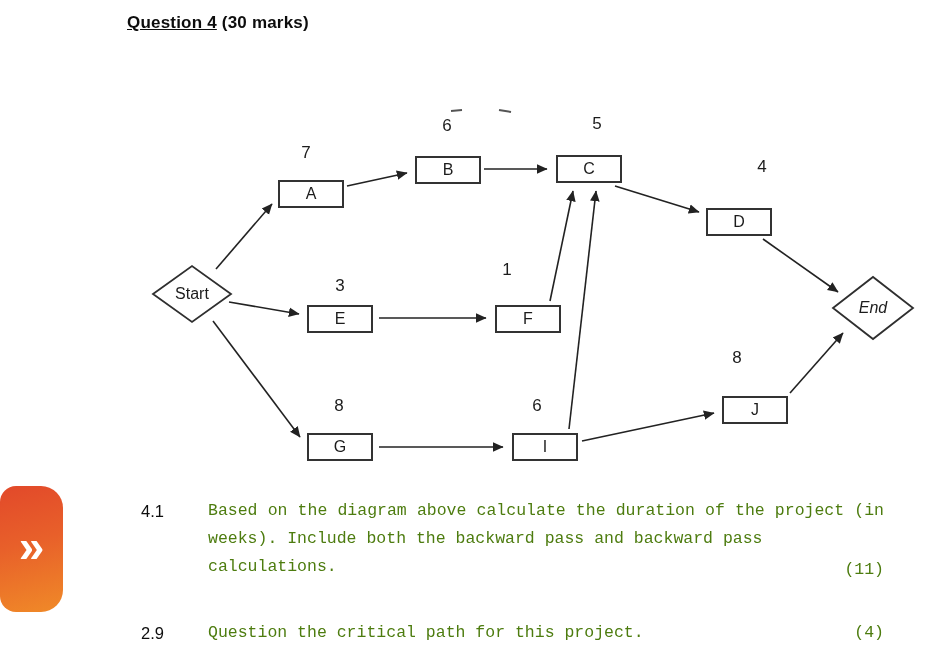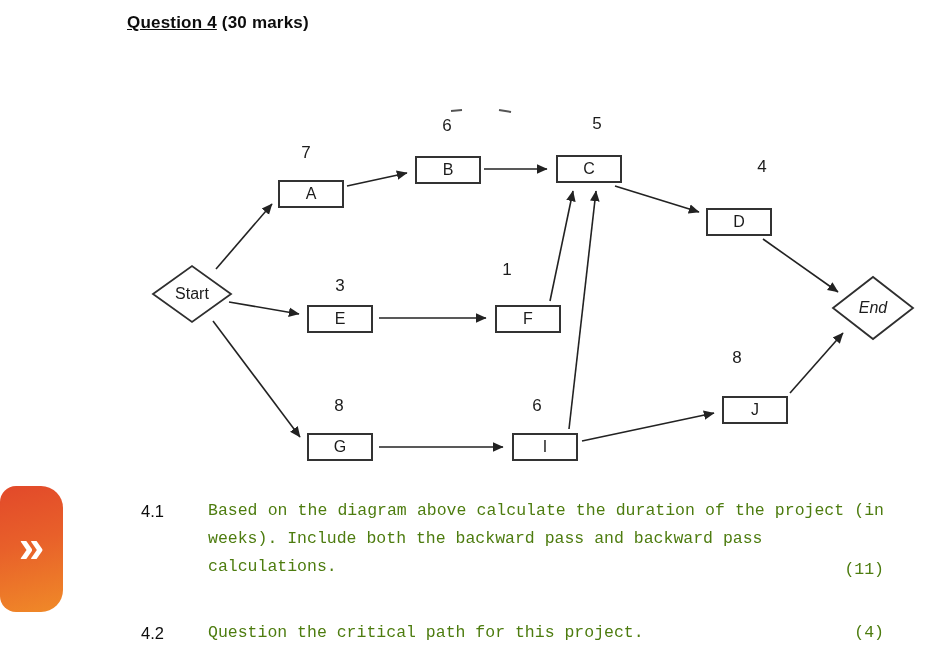--- a/index.html
+++ b/index.html
@@ -135,19 +135,19 @@
 <div class="dur" style="left:492px; top:260px;">1</div>
 <div class="dur" style="left:324px; top:396px;">8</div>
 <div class="dur" style="left:522px; top:396px;">6</div>
 <div class="dur" style="left:722px; top:348px;">8</div>
 
 <div class="qnum" style="top:497px;">4.1</div>
 <div class="qtext just" style="top:497px;">Based on the diagram above calculate the duration of the project (in</div>
 <div class="qtext" style="top:525px;">weeks). Include both the backward pass and backward pass calculations.</div>
 <div class="qtext marks" style="top:556px;">(11)</div>
 
-<div class="qnum" style="top:619px;">4.2</div>
+<div class="qnum" style="top:619px;">2.9</div>
 <div class="qtext" style="top:619px;">Question the critical path for this project.</div>
 <div class="qtext marks" style="top:619px;">(4)</div>
 
 <div class="badge">
   <span class="chev">»</span>
 </div>
 
 </body></html>

